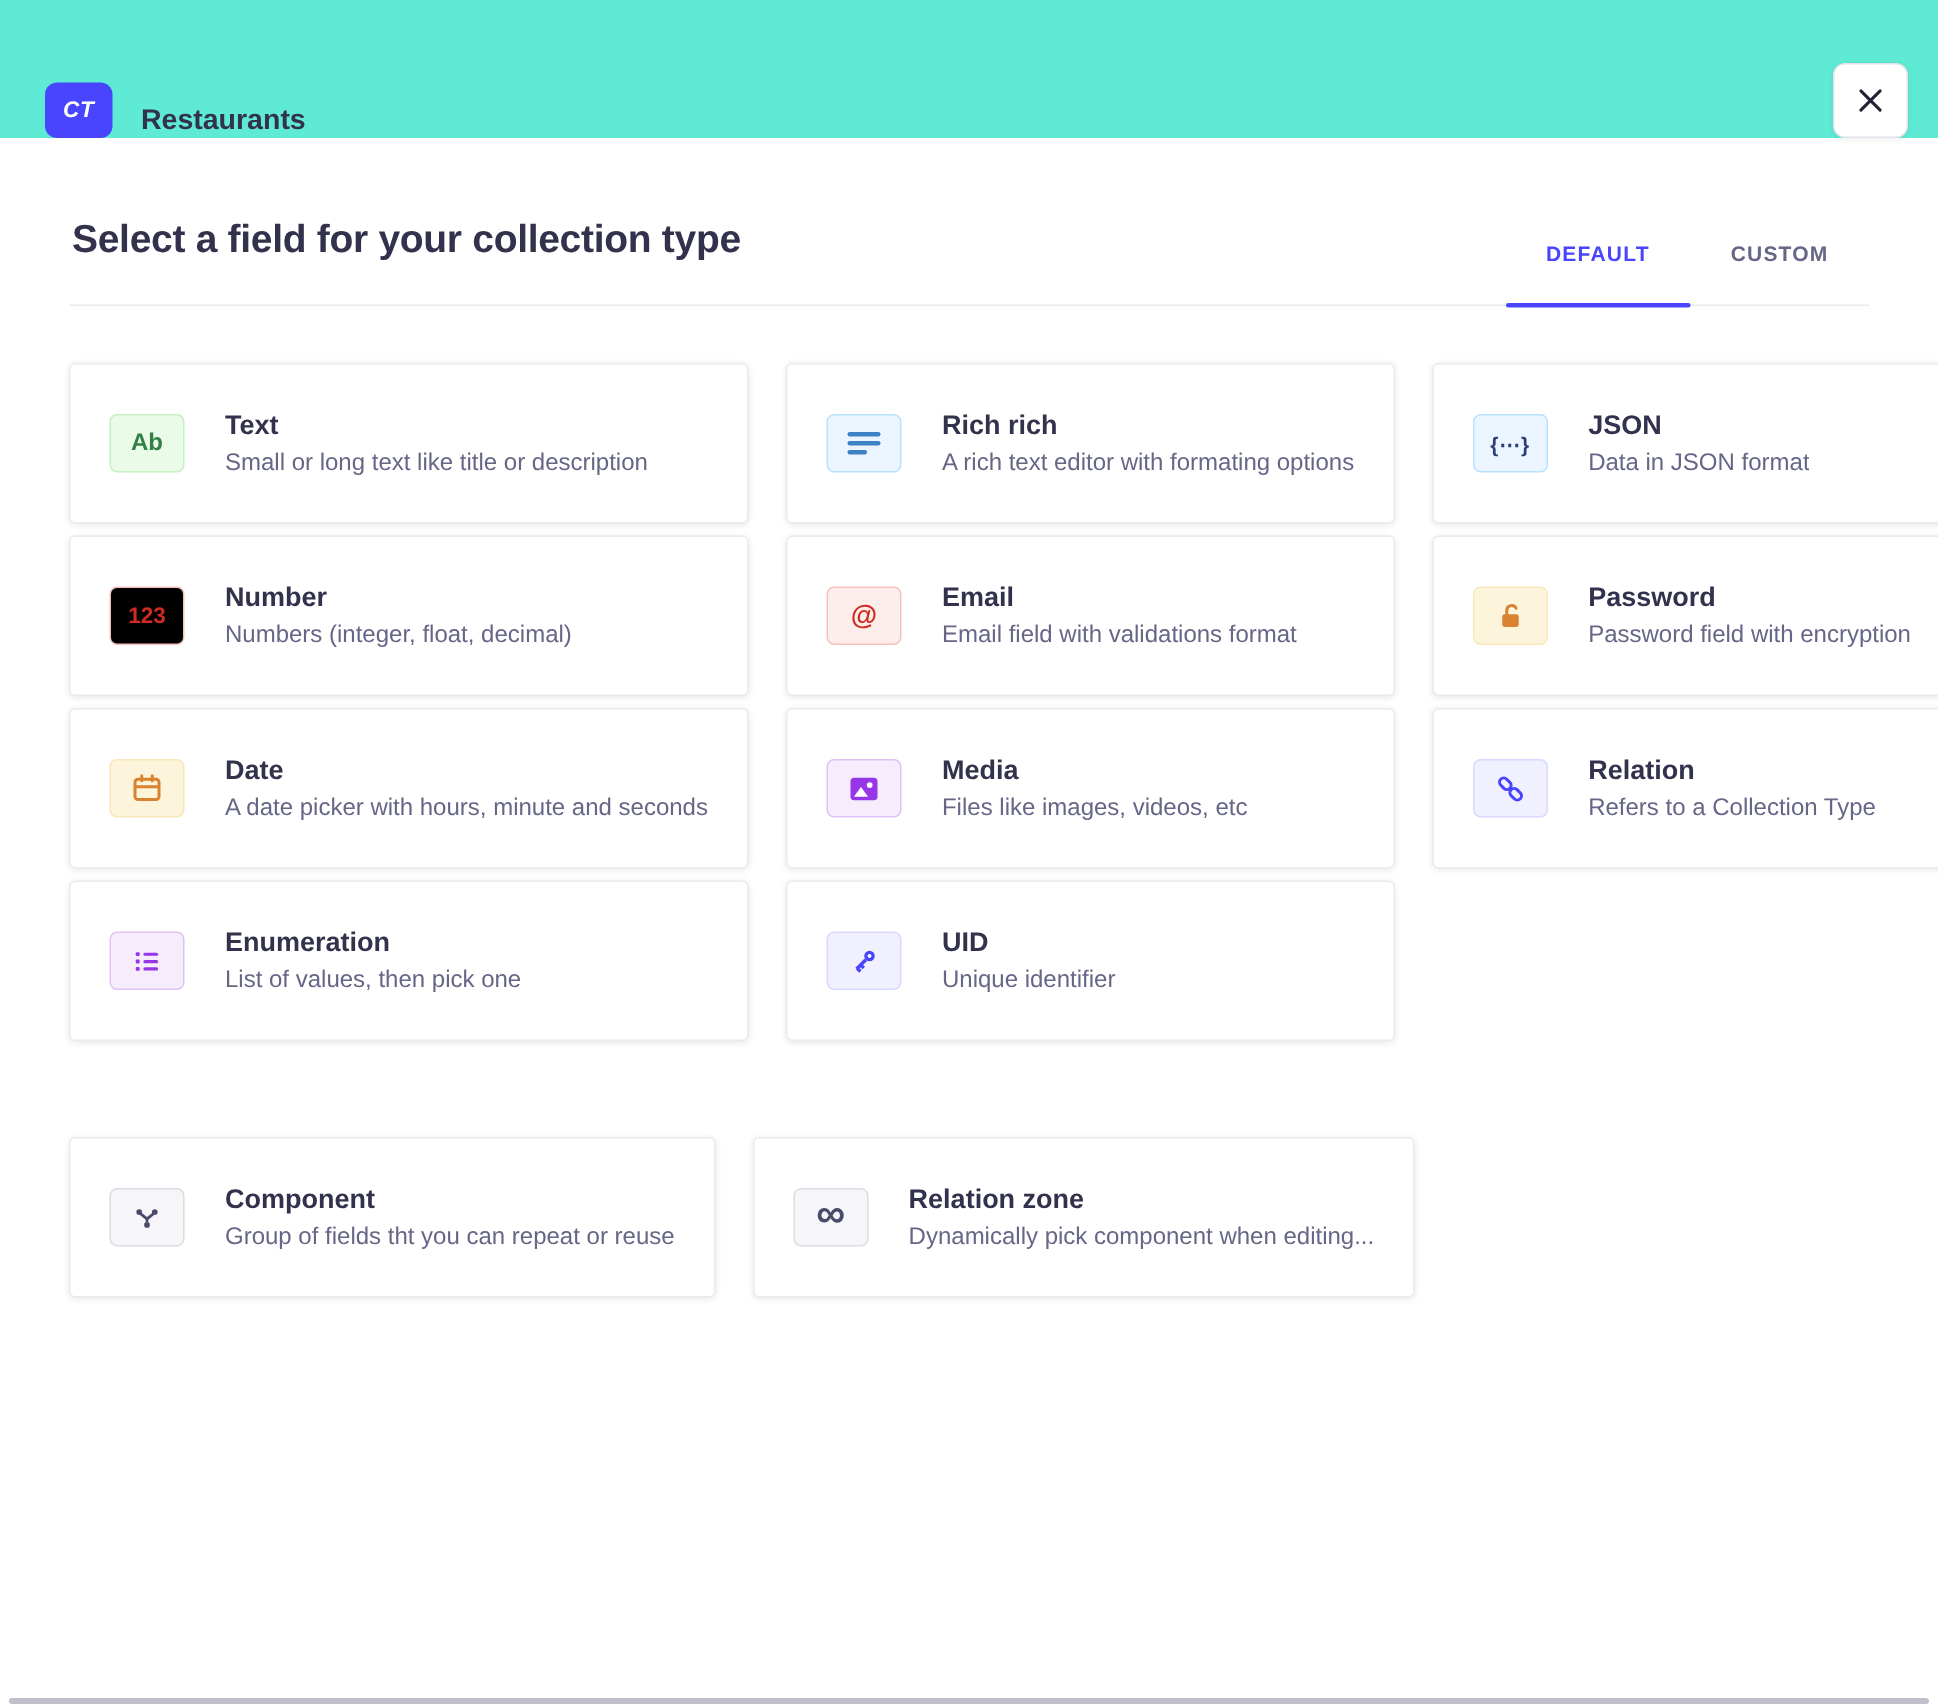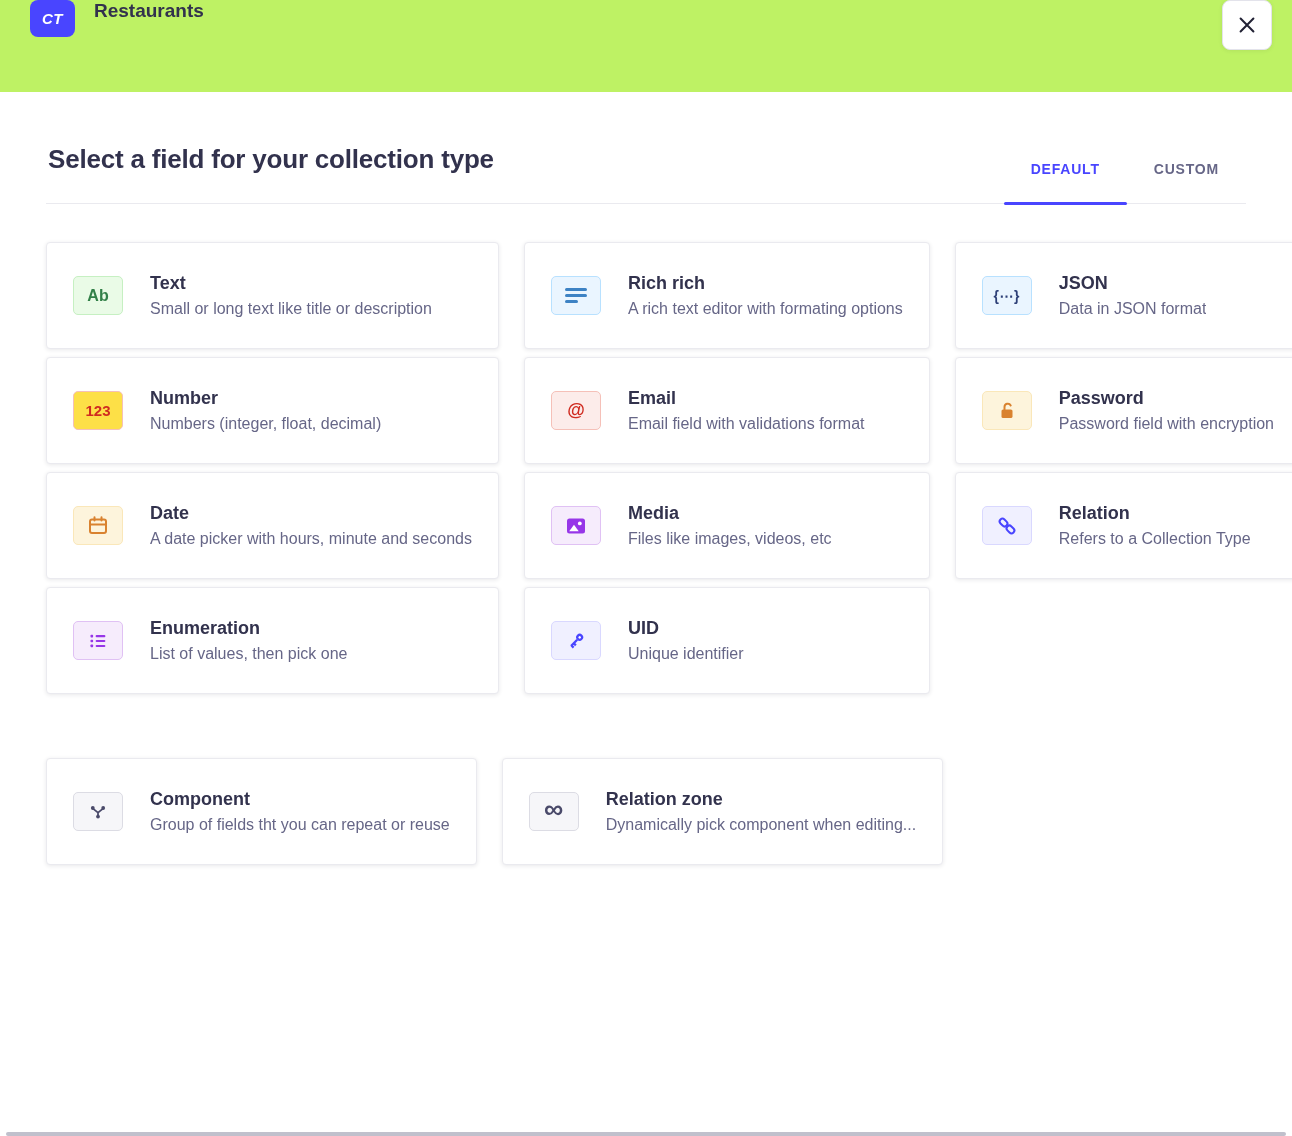--- a/index.html
+++ b/index.html
@@ -8,23 +8,23 @@
     width:1292px; height:1136px;
     font-family:"Liberation Sans", sans-serif;
     background:#ffffff;
     position:relative;
     overflow:hidden;
     color:#32324D;
   }
   
   .modal-header {
     height:92px;
-    background:#bef264;
+    background:#5eead4;
     display:flex;
-    align-items:flex-start;
+    align-items:flex-end;
     padding:0 20px 0 30px;
   }
   .ct-badge {
     width:45px; height:37px;
     background:var(--accent, #4945FF);
     border-radius:8px;
     color:#fff;
     font-style:italic;
     font-weight:bold;
     font-size:15px;
@@ -194,21 +194,21 @@
       <div class="field-card">
         <div class="icon-box" style="background: rgb(234, 245, 255); border-color: rgb(184, 225, 255);">
           <span style="font-weight:bold;font-size:14px;color:#2D3F77;letter-spacing:0.5px">{⋯}</span>
         </div>
         <div class="card-text">
           <div class="card-title">JSON</div>
           <div class="card-desc">Data in JSON format</div>
         </div>
       </div>
       <div class="field-card">
-        <div class="icon-box" style="background: #fde047; border-color: rgb(245, 192, 184);">
+        <div class="icon-box" style="background: #000000; border-color: rgb(245, 192, 184);">
           <span style="font-weight:bold;font-size:15px;color:#D02B20">123</span>
         </div>
         <div class="card-text">
           <div class="card-title">Number</div>
           <div class="card-desc">Numbers (integer, float, decimal)</div>
         </div>
       </div>
       <div class="field-card">
         <div class="icon-box" style="background: rgb(252, 236, 234); border-color: rgb(245, 192, 184);">
           <span style="font-weight:bold;font-size:18px;color:#D02B20">@</span>

